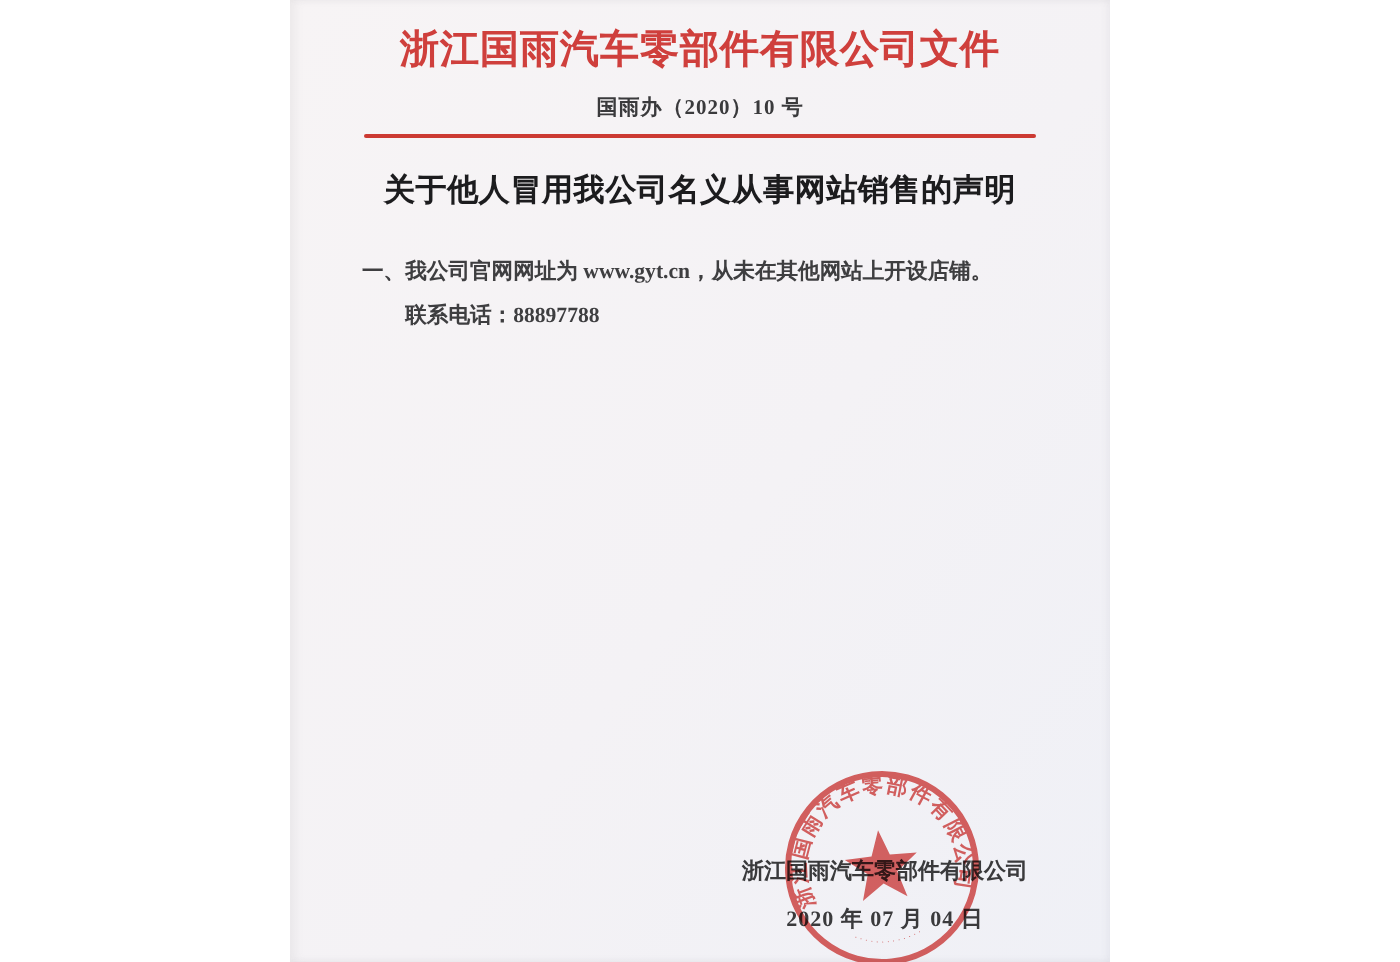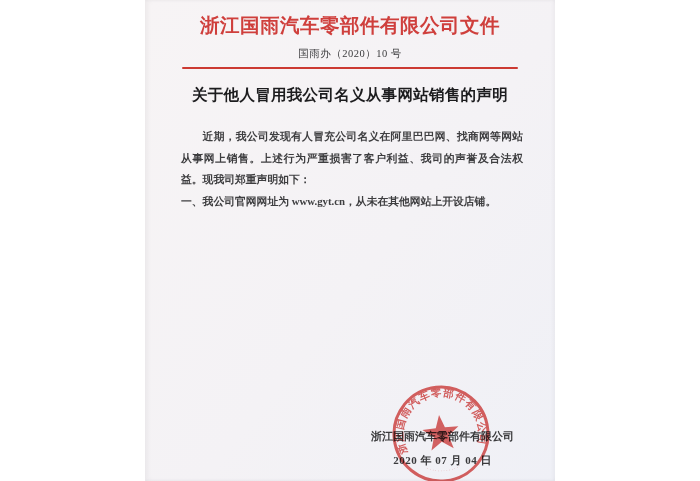--- a/index.html
+++ b/index.html
@@ -25,21 +25,21 @@
   .red-title {
     color: #cf3f3c;
     font-size: 19.5px;
     font-weight: 700;
     letter-spacing: 0.5px;
     line-height: 24px;
   }
   .doc-no {
     margin-top: 9px;
     font-size: 10.5px;
-    font-weight: 400;
+    font-weight: 700;
     color: #3a3a3c;
     letter-spacing: 0.5px;
   }
   .red-rule {
     margin: 6px auto 0 auto;
     width: 336px; height: 2px;
     background: #cc3a32;
     border-radius: 1px;
   }
   .doc-title {
@@ -94,22 +94,22 @@
   <div class="paper">
 
     <div class="doc-header">
       <div class="red-title">浙江国雨汽车零部件有限公司文件</div>
       <div class="doc-no">国雨办（2020）10 号</div>
       <div class="red-rule"></div>
       <div class="doc-title">关于他人冒用我公司名义从事网站销售的声明</div>
     </div>
 
     <div class="doc-body">
-      <p class="indent">近期，我公司发现有人冒充公司名义在阿里巴巴网、找商网等网站从事网上销售。上述行为严重损害了客户利益、我司的声誉及合法权益。现我司郑重声明如下：</p>
       <p>一、我公司官网网址为 www.gyt.cn，从未在其他网站上开设店铺。</p>
+      <p class="indent"><span>联系电话：</span><span>88897788</span></p>
     </div>
 
     <div class="signature">
       <div class="sig-company">浙江国雨汽车零部件有限公司</div>
       <div class="sig-date">2020 年 07 月 04 日</div>
     </div>
 
     <svg class="stamp" viewBox="-54 -54 108 108" aria-hidden="true">
       <circle class="ring" cx="0" cy="0" r="47"></circle>
       <defs>

